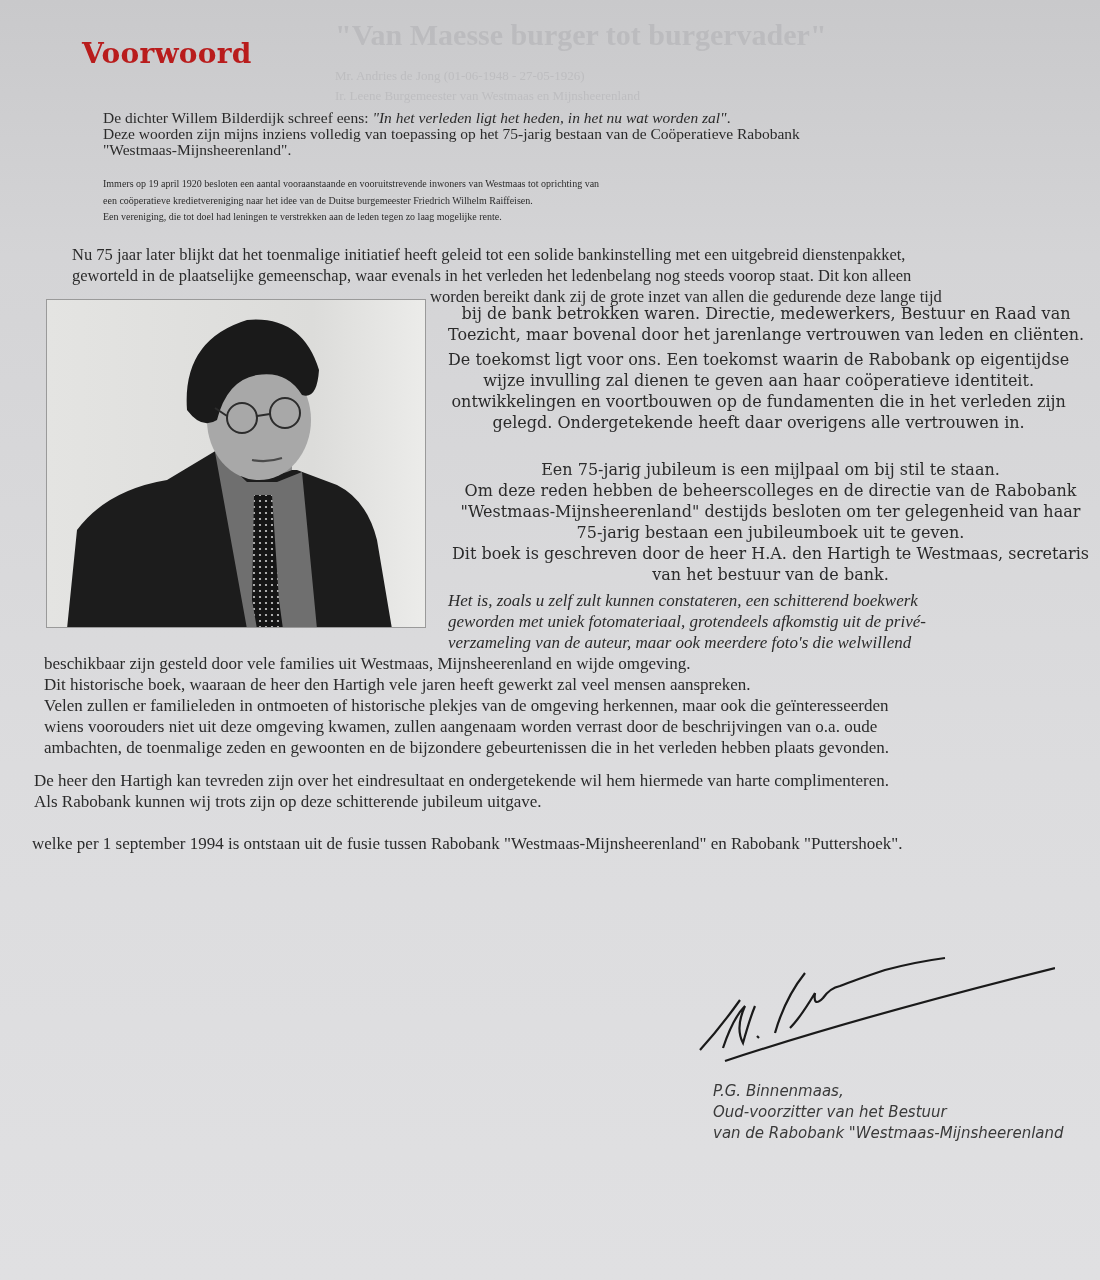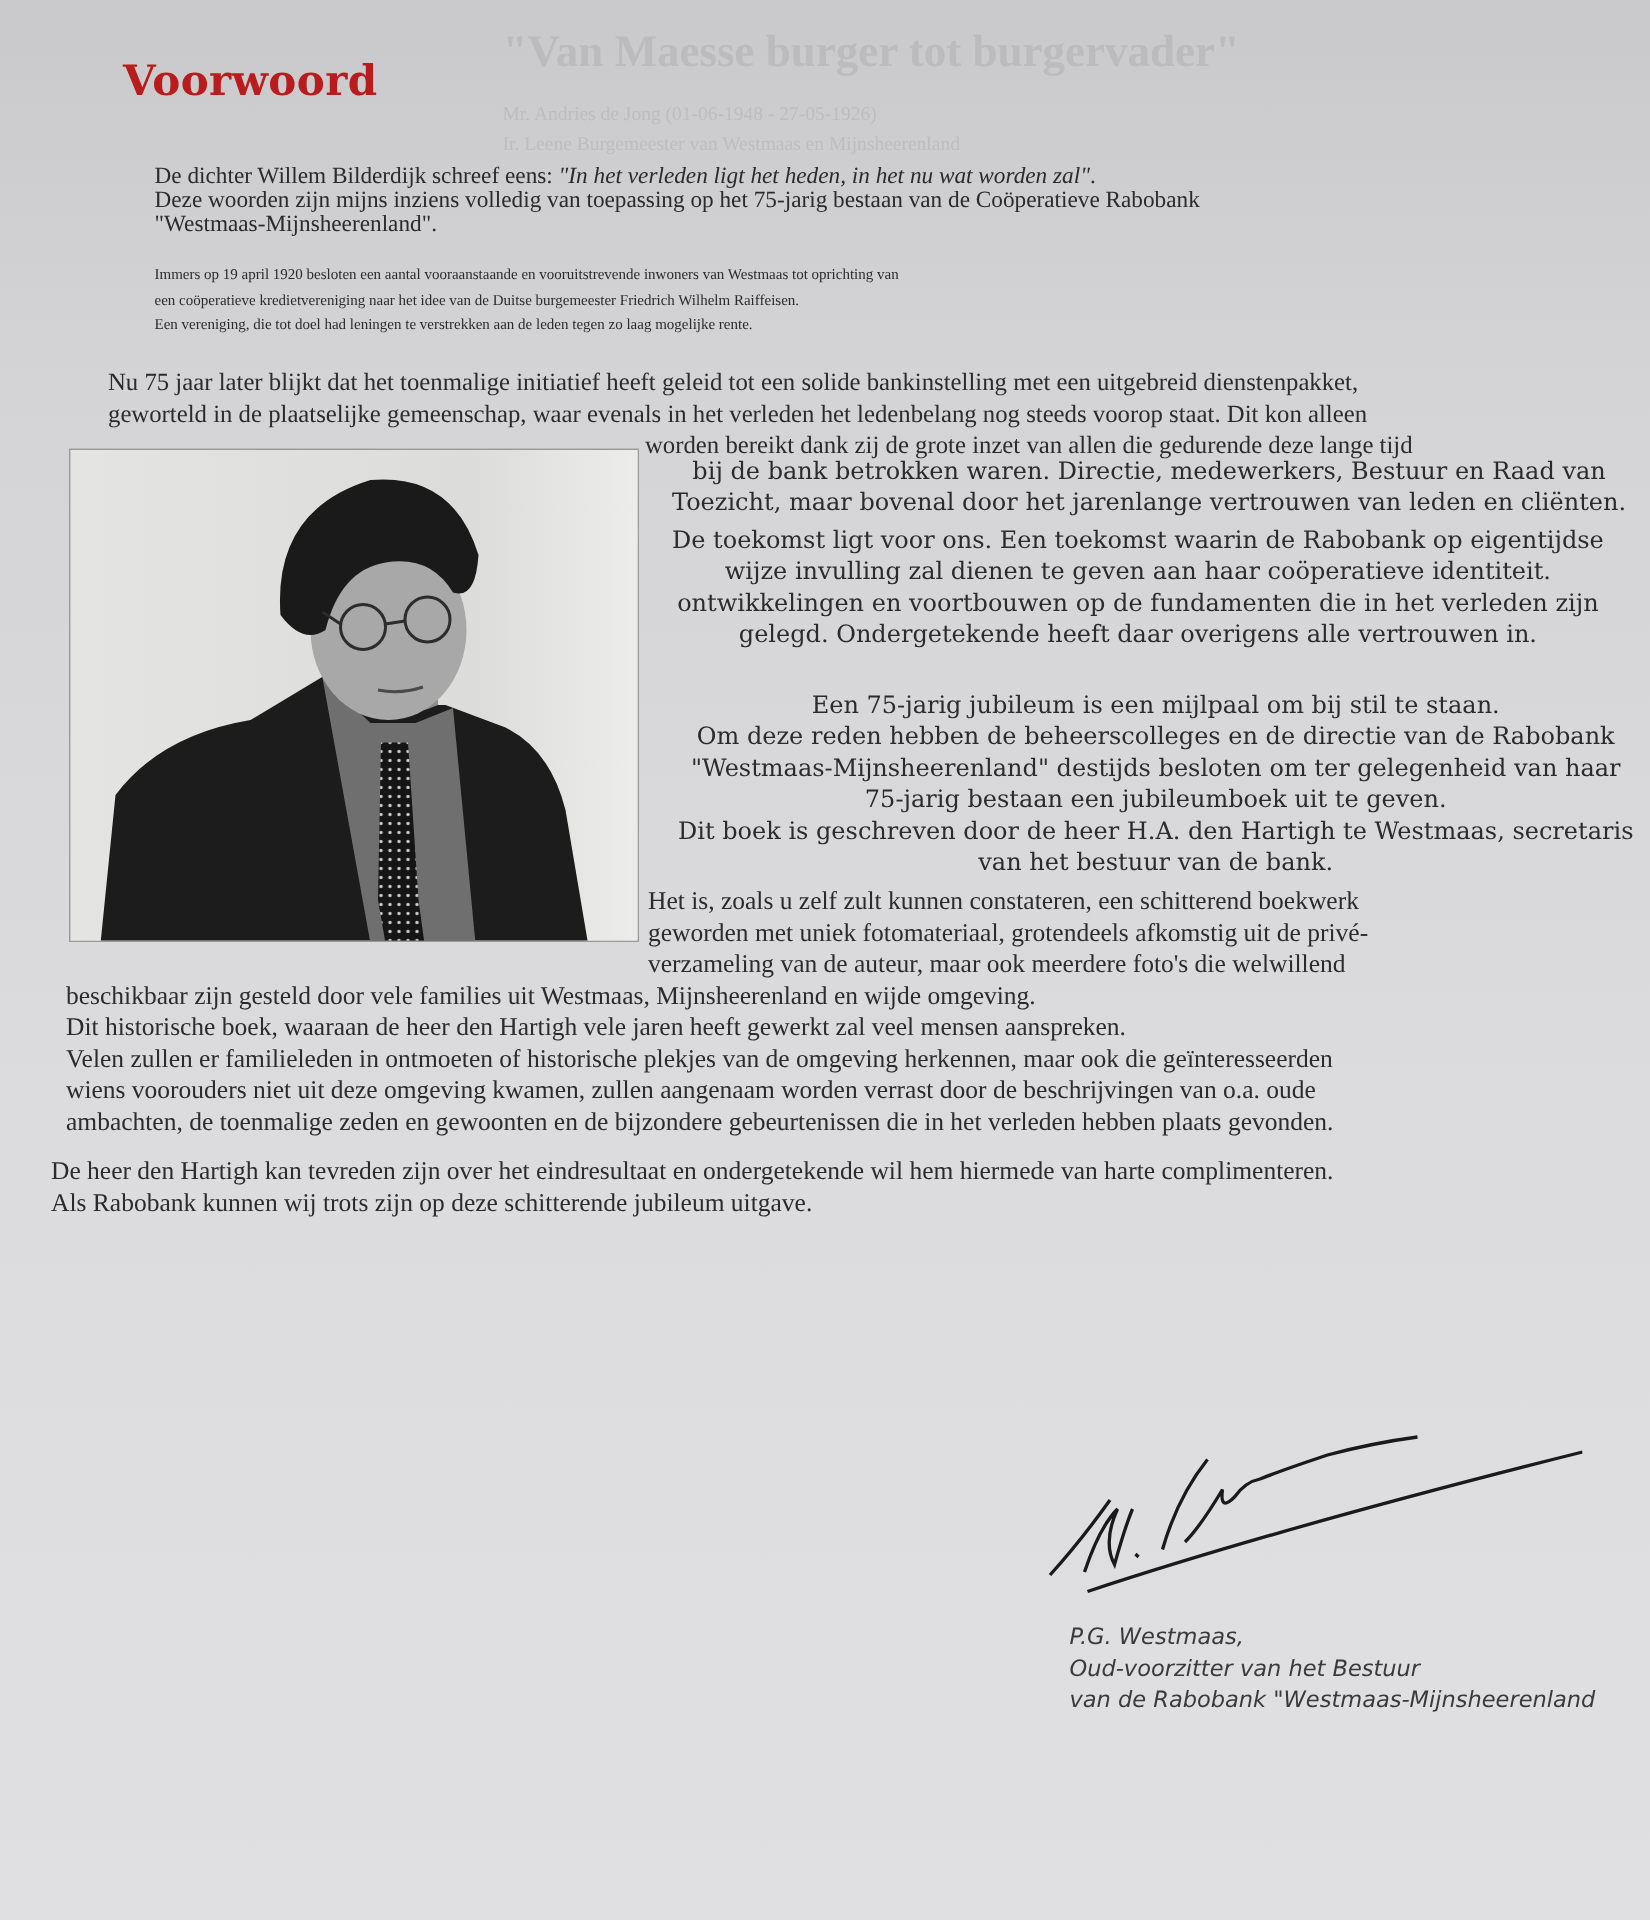--- a/index.html
+++ b/index.html
@@ -130,43 +130,44 @@
 
 <div class="pbig" style="left:452px; top:459px;">
   <span class="line">Een 75-jarig jubileum is een mijlpaal om bij stil te staan.</span>
   <span class="line">Om deze reden hebben de beheerscolleges en de directie van de Rabobank</span>
   <span class="line">"Westmaas-Mijnsheerenland" destijds besloten om ter gelegenheid van haar</span>
   <span class="line">75-jarig bestaan een jubileumboek uit te geven.</span>
   <span class="line">Dit boek is geschreven door de heer H.A. den Hartigh te Westmaas, secretaris</span>
   <span class="line">van het bestuur van de bank.</span>
 </div>
 
-<div class="p3" style="left:432px; top:590px;">
+<div class="p3" style="left:448px; top:590px;font-style:italic;">
   <span class="line">Het is, zoals u zelf zult kunnen constateren, een schitterend boekwerk</span>
   <span class="line">geworden met uniek fotomateriaal, grotendeels afkomstig uit de privé-</span>
   <span class="line">verzameling van de auteur, maar ook meerdere foto's die welwillend</span>
 </div>
 <div class="p3" style="left:44px; top:653px;">
   <span class="line">beschikbaar zijn gesteld door vele families uit Westmaas, Mijnsheerenland en wijde omgeving.</span>
   <span class="line">Dit historische boek, waaraan de heer den Hartigh vele jaren heeft gewerkt zal veel mensen aanspreken.</span>
   <span class="line">Velen zullen er familieleden in ontmoeten of historische plekjes van de omgeving herkennen, maar ook die geïnteresseerden</span>
   <span class="line">wiens voorouders niet uit deze omgeving kwamen, zullen aangenaam worden verrast door de beschrijvingen van o.a. oude</span>
   <span class="line">ambachten, de toenmalige zeden en gewoonten en de bijzondere gebeurtenissen die in het verleden hebben plaats gevonden.</span>
 </div>
 
 <div class="p3" style="left:34px; top:770px;">
   <span class="line">De heer den Hartigh kan tevreden zijn over het eindresultaat en ondergetekende wil hem hiermede van harte complimenteren.</span>
   <span class="line">Als Rabobank kunnen wij trots zijn op deze schitterende jubileum uitgave.</span>
 </div>
 
 <div class="p3" style="left:32px; top:833px;">
+  <span class="line">welke per 1 september 1994 is ontstaan uit de fusie tussen Rabobank "Westmaas-Mijnsheerenland" en Rabobank "Puttershoek".</span>
 </div>
 
 <svg class="signature" viewBox="0 0 360 120">
   <path d="M5 102 Q25 80 45 52 M28 100 Q38 70 50 58 Q40 80 48 95 Q55 70 60 58 M62 88 L64 90" stroke="#1a1a1a" stroke-width="2.2" fill="none"></path>
   <path d="M80 85 Q90 50 110 25 M95 80 Q105 70 120 45 Q118 60 128 50 Q135 40 145 38 Q160 32 190 22 Q220 14 250 10" stroke="#1a1a1a" stroke-width="2.2" fill="none"></path>
   <path d="M30 113 Q160 70 360 20" stroke="#1a1a1a" stroke-width="2.2" fill="none"></path>
 </svg>
 <div class="sigtext">
-  <span class="line">P.G. Westmaas,</span>
+  <span class="line">P.G. Binnenmaas,</span>
   <span class="line">Oud-voorzitter van het Bestuur</span>
   <span class="line">van de Rabobank "Westmaas-Mijnsheerenland</span>
 </div>
 
 </body></html>

